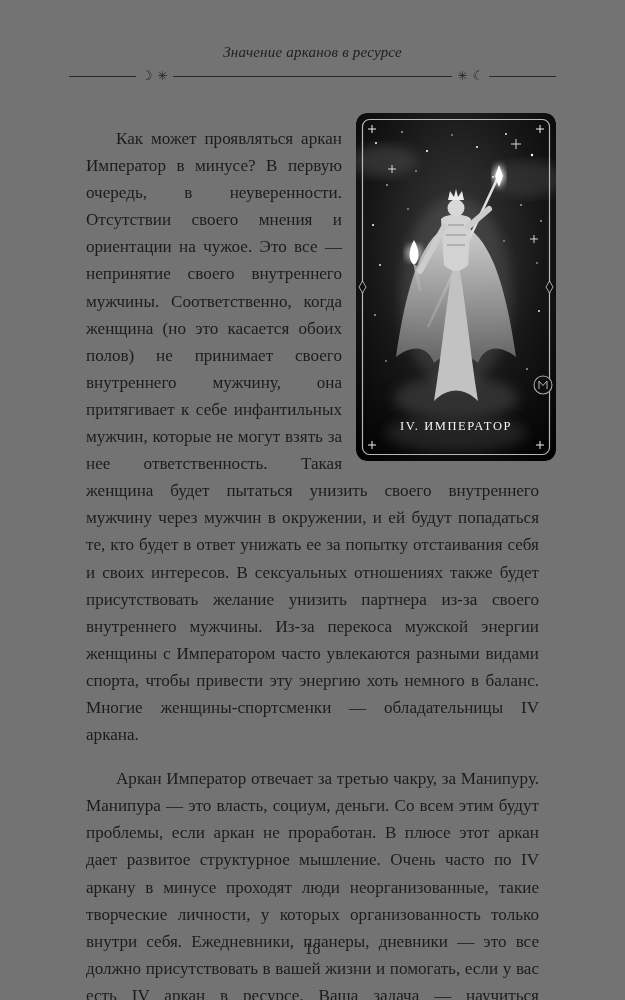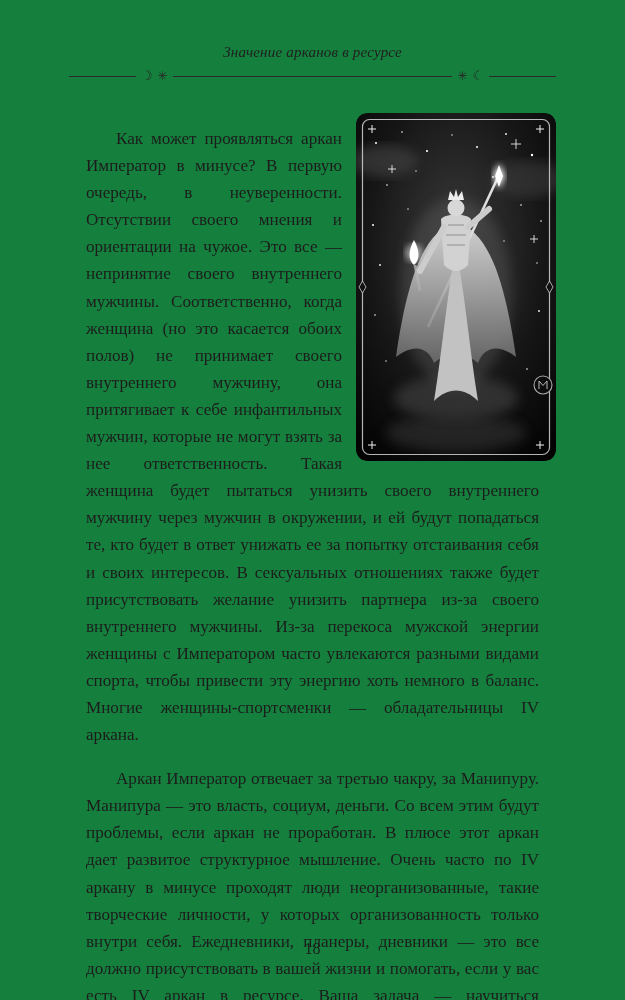--- a/index.html
+++ b/index.html
@@ -1,19 +1,19 @@
 <!DOCTYPE html>
 <html lang="ru"><head>
 <meta charset="utf-8">
 <style>
   html,body{margin:0;padding:0;background:#ffffff;}
   .page{
     position:relative;
     width:625px;height:1000px;
-    background:#15803d;
+    background:#737373;
     color:#1c1c1c;
     font-family:"Liberation Serif", serif;
     overflow:hidden;
   }
   
   .header{padding-top:44px;text-align:center;}
   .header-title{
     font-style:italic;
     font-size:15px;
     letter-spacing:.2px;
@@ -181,20 +181,21 @@
         </g>
 
         <path d="M6.5 168 L10 174 L6.5 180 L3 174 Z" fill="#111111" stroke="#cfcfcf" stroke-width="0.8"></path>
         <path d="M193.5 168 L197 174 L193.5 180 L190 174 Z" fill="#111111" stroke="#cfcfcf" stroke-width="0.8"></path>
 
         <g>
           <circle cx="187" cy="272" r="9" fill="#0d0d0d" stroke="#aaaaaa" stroke-width="1.1"></circle>
           <path d="M183 276 L183 268 L187 272.5 L191 268 L191 276" fill="none" stroke="#bbbbbb" stroke-width="1"></path>
         </g>
       </svg>
+      <figcaption class="card-caption">IV. ИМПЕРАТОР</figcaption>
     </figure>
 
     <p>Как может проявляться аркан Император в минусе? В первую очередь, в неуверенности. Отсутствии своего мнения и ориентации на чужое. Это все — непринятие своего внутреннего мужчины. Соответственно, когда женщина (но это касается обоих полов) не принимает своего внутреннего мужчину, она притягивает к себе инфантильных мужчин, которые не могут взять за нее ответственность. Такая женщина будет пытаться унизить своего внутреннего мужчину через мужчин в окружении, и ей будут попадаться те, кто будет в ответ унижать ее за попытку отстаивания себя и своих интересов. В сексуальных отношениях также будет присутствовать желание унизить партнера из-за своего внутреннего мужчины. Из-за перекоса мужской энергии женщины с Императором часто увлекаются разными видами спорта, чтобы привести эту энергию хоть немного в баланс. Многие женщины-спортсменки — обладательницы IV аркана.</p>
     <p>Аркан Император отвечает за третью чакру, за Манипуру. Манипура — это власть, социум, деньги. Со всем этим будут проблемы, если аркан не проработан. В плюсе этот аркан дает развитое структурное мышление. Очень часто по IV аркану в минусе проходят люди неорганизованные, такие творческие личности, у которых организованность только внутри себя. Ежедневники, планеры, дневники — это все должно присутствовать в вашей жизни и помогать, если у вас есть IV аркан в ресурсе. Ваша задача — научиться организованности. Соблюдение режима, правил, подъем в 8.00, в кровать в 22.00, тренировки 3 раза в неделю, правильное питание. Если вы будете</p>
   </div>
 
   <div class="footer">18</div>
 </div>
 
 </body></html>

